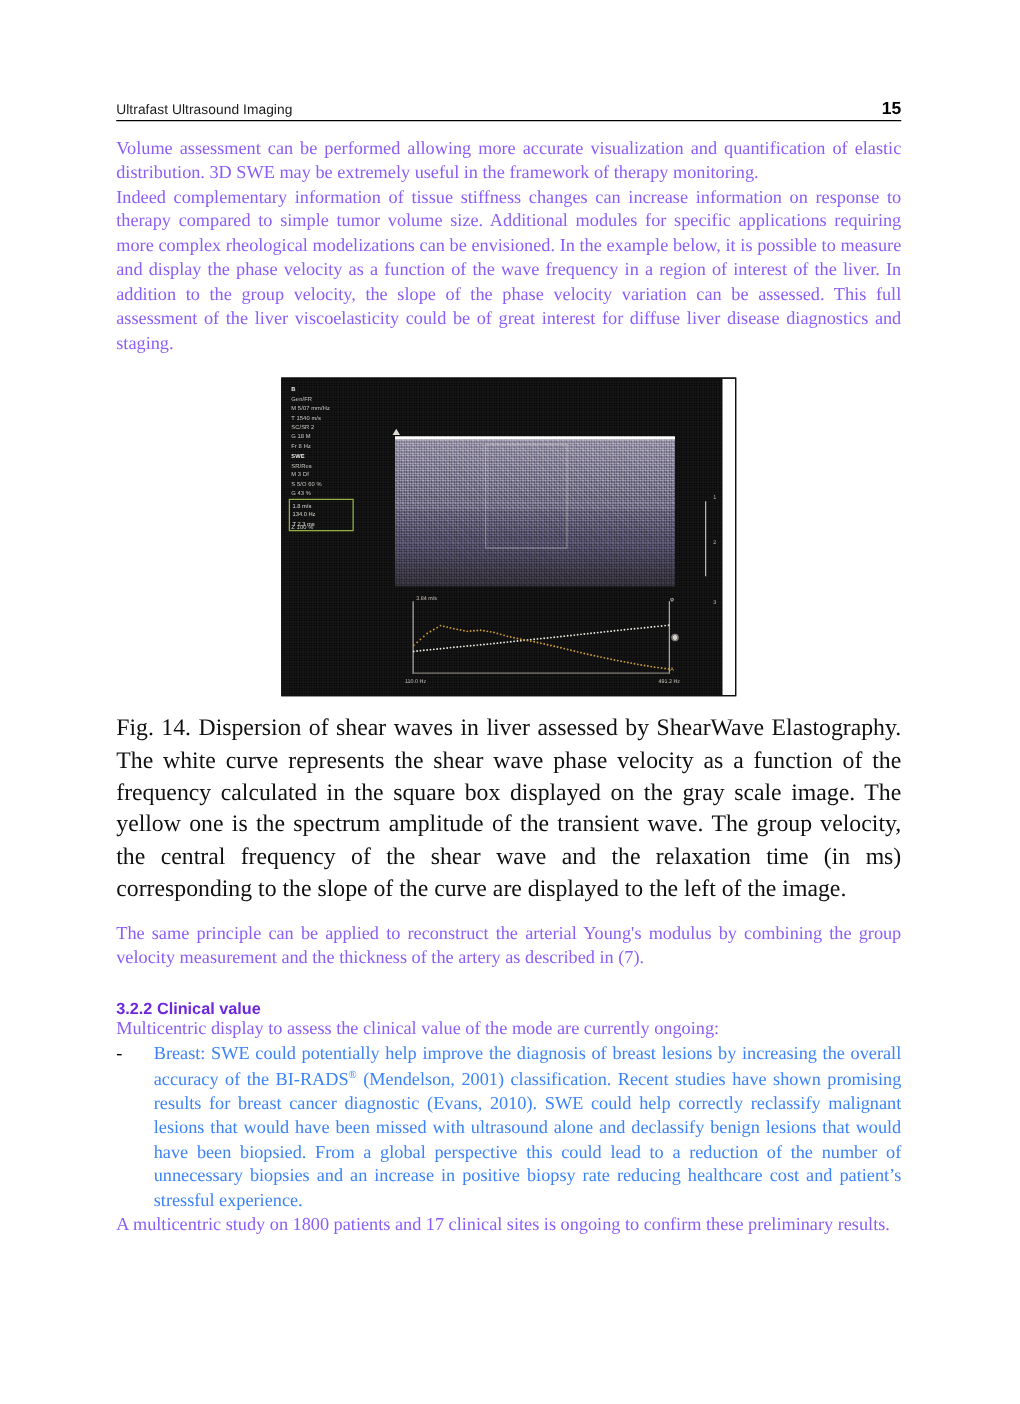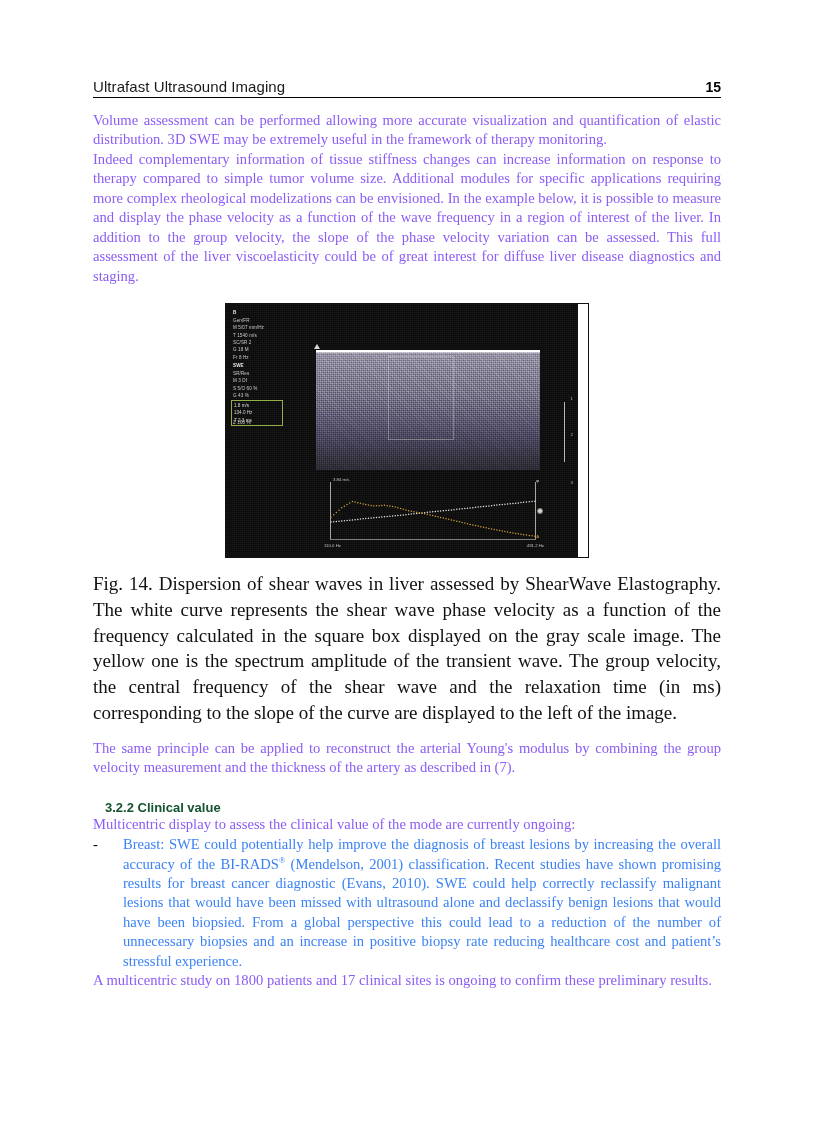--- a/index.html
+++ b/index.html
@@ -32,21 +32,21 @@
   
   .header {
     display: flex;
     align-items: flex-end;
     justify-content: space-between;
     border-bottom: 1.2px solid #000;
     padding-bottom: 2px;
     font-family: "Liberation Sans", sans-serif;
   }
   .header-title {
-    font-size: 15px;
+    font-size: 11px;
     letter-spacing: .005em;
     color: #1a1a1a;
   }
   .header-pageno {
     font-size: 14px;
     font-weight: 700;
     color: #000;
     margin-left: 28px;
   }
 
@@ -240,25 +240,25 @@
   p.caption {
     margin: 13px 0 12px 0;
     font-size: 19px;
     line-height: 1.355;
     text-align: justify;
     color: #111;
   }
 
   
   h3.section {
-    margin: 22px 0 0 12px;
+    margin: 22px 0 0 0;
     font-family: "Liberation Sans", sans-serif;
     font-size: 13px;
     font-weight: 700;
-    color: #14532d;
+    color: #6d28d9;
   }
 
   
   .bullet {
     display: flex;
     margin-top: 1px;
   }
   .bullet-mark {
     width: 30px;
     flex: 0 0 30px;

